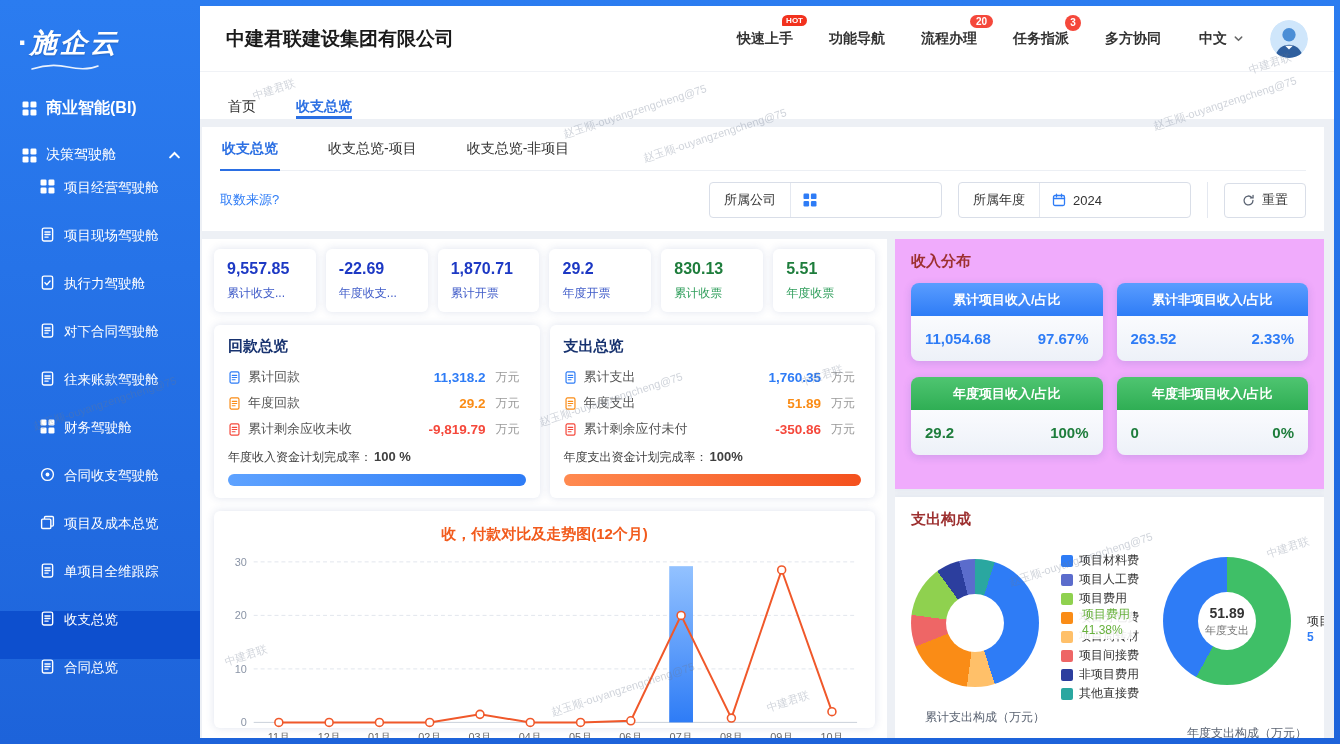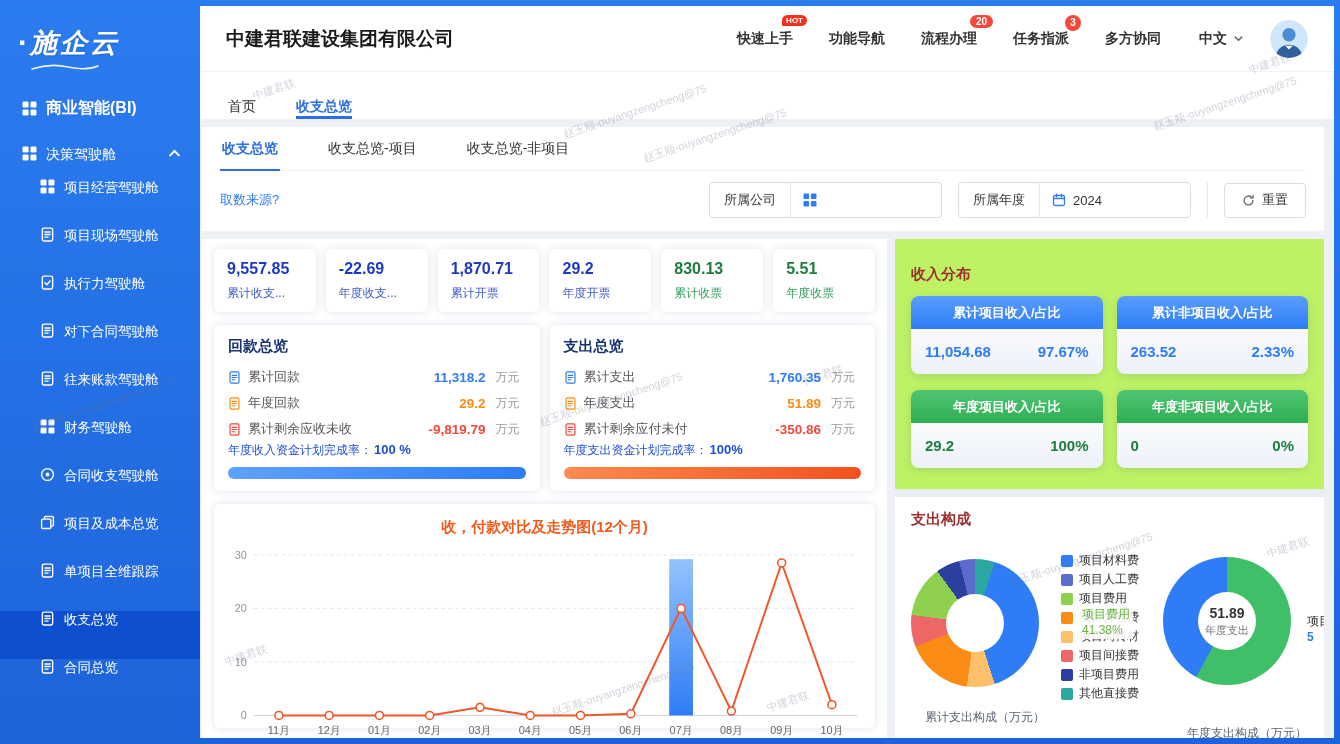--- a/index.html
+++ b/index.html
@@ -6,21 +6,21 @@
 html,body{width:1340px;height:744px;overflow:hidden}
 body{font-family:"Liberation Sans","DejaVu Sans",sans-serif;background:#1f6fe5}
 .page{width:1340px;height:744px;display:flex;position:relative;overflow:hidden;background:linear-gradient(180deg,#2b7cf0,#1d63da)}
 
 .sidebar{flex:0 0 200px;color:#fff;position:relative}
 .logo{height:86px;display:flex;align-items:center;padding-left:18px;position:relative}
 .logo-dot{font-size:30px;font-weight:bold;margin-right:2px}
 .logo-text{font-size:27px;font-weight:bold;font-style:italic;letter-spacing:3px;text-shadow:0 1px 2px rgba(0,0,0,.18)}
 .logo-swoosh{position:absolute;left:30px;top:62px}
 .side-section{display:flex;align-items:center;gap:9px;padding:12px 16px 12px 22px;font-size:16px;font-weight:bold;cursor:pointer}
-.side-group{display:flex;gap:9px;padding:15px 18px 15px 22px;font-size:14px;cursor:pointer}
+.side-group{display:flex;align-items:center;gap:9px;padding:15px 18px 15px 22px;font-size:14px;cursor:pointer}
 .side-group .chev{margin-left:auto}
 .menu-item{display:flex;align-items:flex-start;gap:9px;height:48px;padding-left:40px;font-size:13.5px;cursor:pointer;white-space:nowrap}
 .menu-item.active{background:#0d4fce}
 .mi-ico{width:15px;height:15px;display:inline-flex;color:#fff;flex:0 0 auto}
 .mi-ico svg,.ico svg{width:100%;height:100%;display:block}
 .ico{display:inline-flex;width:14px;height:14px}
 
 .main{flex:1;display:flex;flex-direction:column;margin:6px 6px 6px 0;background:#edf0f5;overflow:hidden;position:relative;min-width:0}
 .topbar{flex:0 0 66px;background:#fff;display:flex;align-items:center;padding:0 26px;border-bottom:1px solid #f0f2f6}
 .company{font-size:19px;font-weight:bold;color:#1a1a1a;white-space:nowrap}
@@ -67,32 +67,32 @@
 .ov-row-wrap{display:flex;gap:10px;margin-top:13px}
 .ov-card{flex:1;border-radius:6px;box-shadow:0 0 9px rgba(40,70,140,.15);padding:12px 14px;background:#fff;min-width:0}
 .ov-title{font-size:15px;font-weight:bold;color:#17326f;margin-bottom:8px}
 .ov-row{display:flex;align-items:center;font-size:13px;color:#555;padding:4px 0;white-space:nowrap}
 .ri{width:13px;height:13px;margin-right:7px}
 .ri.blue{color:#2e7cf6}.ri.orange{color:#fa8c16}.ri.red{color:#f5483b}
 .rl{flex:1;overflow:hidden;text-overflow:ellipsis}
 .rv{font-weight:bold;font-size:13.5px}
 .rv.blue{color:#2e7cf6}.rv.orange{color:#fa8c16}.rv.red{color:#f5483b}
 .ru{color:#999;font-size:12px;margin-left:10px;width:30px}
-.plan{font-size:12px;color:#1d4ed8;white-space:nowrap}
+.plan{font-size:12px;color:#404040;margin-top:7px;white-space:nowrap}
 .plan b{font-size:13px;margin-left:2px}
 .pbar{height:12px;border-radius:7px;margin-top:8px}
 .pbar.blue{background:linear-gradient(90deg,#5ea2ff,#2e7cf6)}
 .pbar.orange{background:linear-gradient(90deg,#ff8a50,#f4511e)}
 
 .chart-card{margin-top:13px;border-radius:6px;box-shadow:0 0 9px rgba(40,70,140,.15);padding:14px 6px 0;background:#fff;flex:1;min-height:0}
 .chart-title{text-align:center;font-size:15px;font-weight:bold;color:#f25b1d;margin-bottom:6px}
 .chart-card svg{width:100%;display:block;font-family:inherit}
 
 .right-col{flex:0 0 429px;display:flex;flex-direction:column;gap:8px;overflow:hidden}
-.income-card{background:#bef264;padding:26px 16px 16px;flex:0 0 250px;box-shadow:0 0 6px rgba(40,70,140,.07)}
+.income-card{background:#f0abfc;padding:13px 16px 16px;flex:0 0 250px;box-shadow:0 0 6px rgba(40,70,140,.07)}
 .panel-title{font-size:15px;font-weight:bold;color:#9d3030}
 .income-grid{display:grid;grid-template-columns:1fr 1fr;gap:16px 14px;margin-top:12px}
 .mini-card{border-radius:8px;overflow:hidden;box-shadow:0 2px 8px rgba(40,70,140,.16)}
 .mini-head{height:33px;display:flex;align-items:center;justify-content:center;color:#fff;font-size:13px;font-weight:600}
 .mini-head.blue{background:linear-gradient(180deg,#5a9dff,#2e7cf6)}
 .mini-head.green{background:linear-gradient(180deg,#4fc571,#2fae54)}
 .mini-body{display:flex;justify-content:space-between;align-items:center;padding:14px;font-size:15px;font-weight:bold;background:linear-gradient(180deg,#fafbfe,#edf1f8)}
 .mini-card.blue .mini-body{color:#2e7cf6}
 .mini-card.green .mini-body{color:#1e7d3c}
 .expense-card{background:#fff;padding:13px 16px;flex:1;position:relative;overflow:hidden;box-shadow:0 0 6px rgba(40,70,140,.07)}

